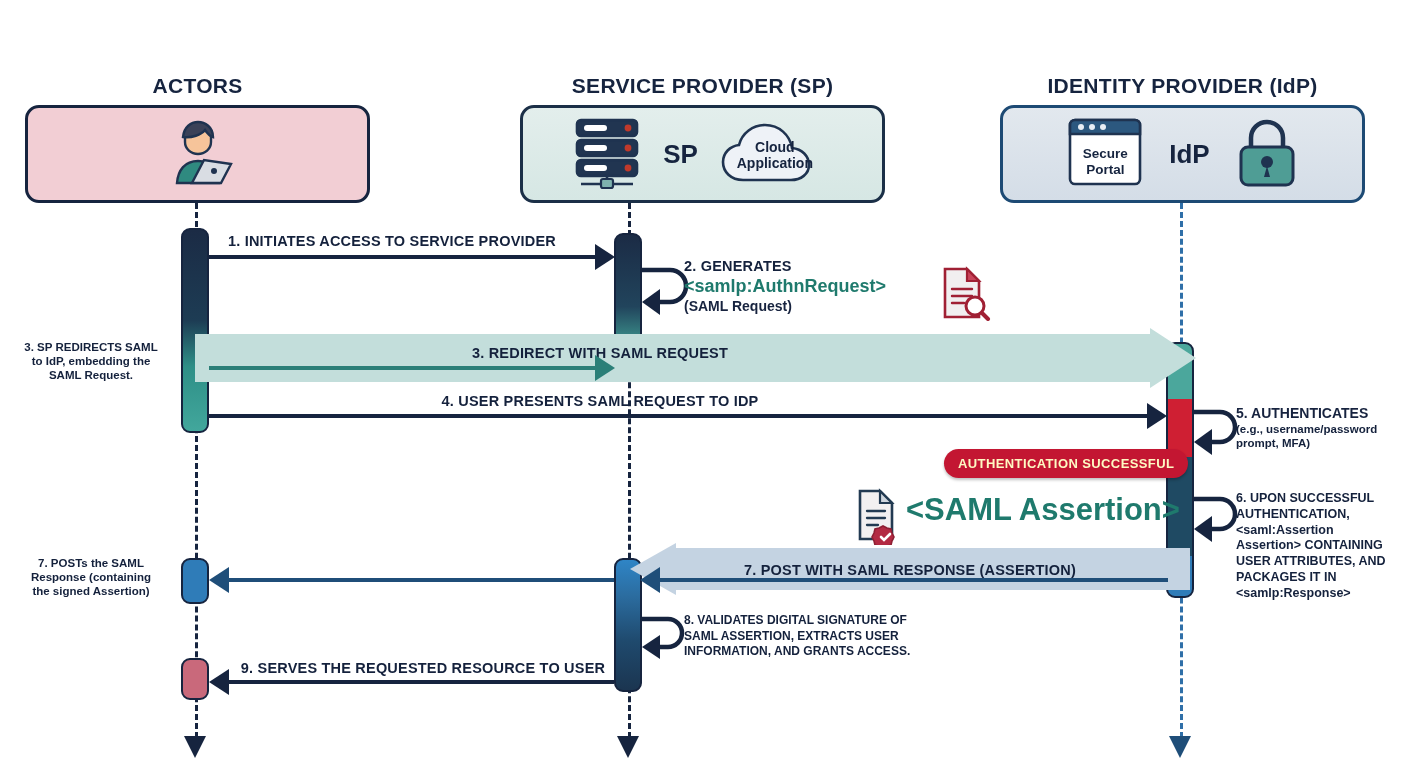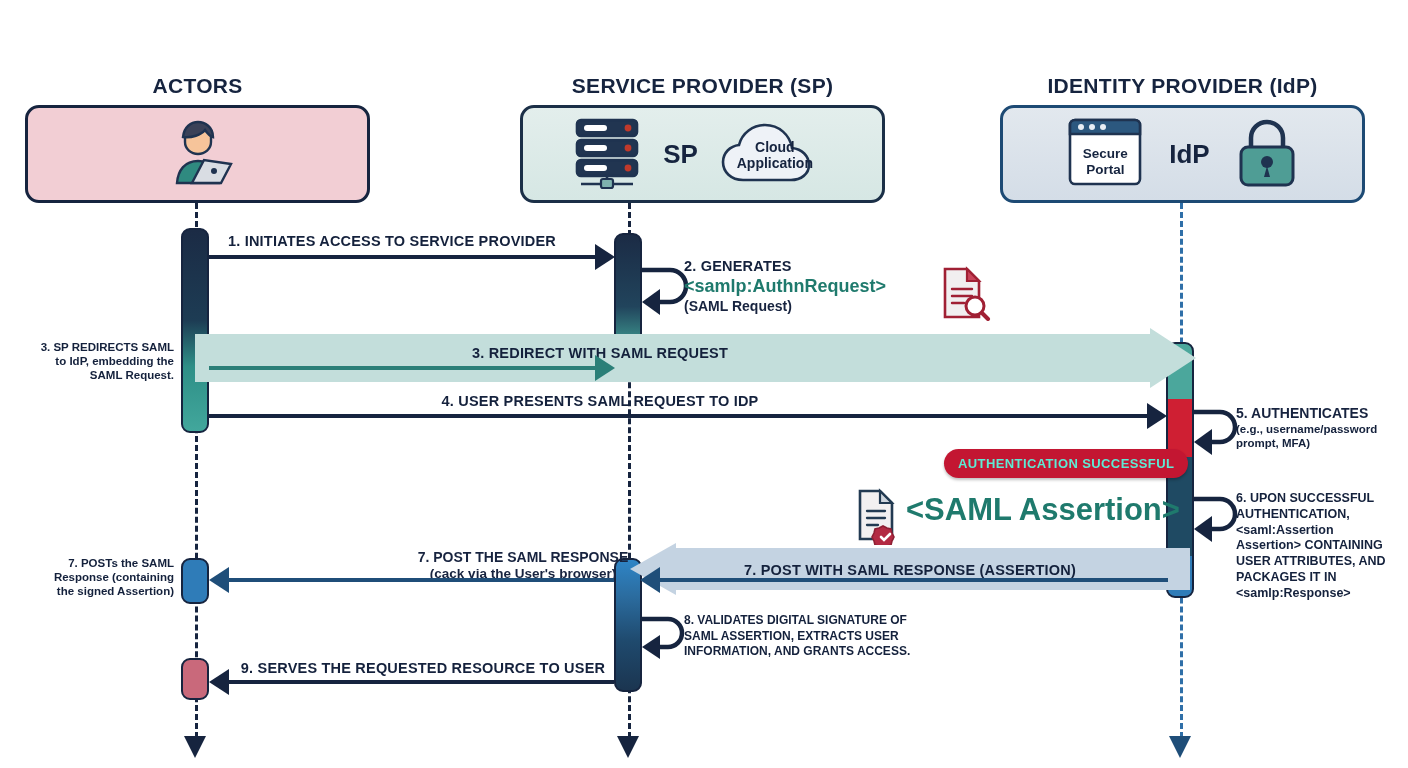--- a/index.html
+++ b/index.html
@@ -51,27 +51,27 @@
 
   
   .loop{position:absolute;}
   .loop svg{display:block;overflow:visible;}
 
   
   .msg{position:absolute;font-size:14.5px;font-weight:800;color:#14213c;
        letter-spacing:.2px;white-space:nowrap;}
   .msg.c{text-align:center;}
   .note{position:absolute;font-size:13px;font-weight:700;color:#14213c;line-height:1.22;}
-  .note.r{text-align:right;}
+  .note.r{text-align:center;}
   .note.small{font-size:11.5px;font-weight:700;}
 
   .mono-teal{color:#1f7a6d;font-weight:800;}
 
   
-  .badge{position:absolute;background:#c31632;color:#5eead4;border-radius:16px;
+  .badge{position:absolute;background:#c31632;color:#fef9c3;border-radius:16px;
          font-size:13px;font-weight:800;letter-spacing:.4px;
          padding:7px 14px;white-space:nowrap;
          box-shadow:0 2px 3px rgba(0,0,0,.25);}
 
   .assertion{position:absolute;font-size:31px;font-weight:800;color:#1f7a6d;white-space:nowrap;}
 </style>
 </head>
 <body>
 
 <div class="stage">
@@ -286,24 +286,20 @@
   <div class="band" style="left:630px;top:548px;width:560px;height:42px;">
     <div class="body" style="left:46px;width:514px;background:#c4d3e2;"></div>
     <div class="head" style="left:0;margin-top:-26px;
          border-top:26px solid transparent;border-bottom:26px solid transparent;
          border-right:46px solid #c4d3e2;"></div>
   </div>
   <div class="msg c" style="left:660px;top:562px;width:500px;">7. POST WITH SAML RESPONSE (ASSERTION)</div>
   <div class="arrow blue" style="left:660px;top:578px;width:508px;"></div>
   <div class="ahead left blue" style="left:640px;top:567px;"></div>
 
-  <div style="position:absolute;left:318px;top:549px;width:410px;text-align:center;">
-    <div style="font-size:14px;font-weight:800;">7. POST THE SAML RESPONSE</div>
-    <div style="font-size:13.5px;font-weight:700;margin-top:1px;">(cack via the User's browser)</div>
-  </div>
   <div class="arrow blue" style="left:228px;top:578px;width:386px;"></div>
   <div class="ahead left blue" style="left:209px;top:567px;"></div>
 
   <div class="loop" style="left:640px;top:612px;">
     <svg width="56" height="52" viewBox="0 0 56 52">
       <path d="M2 7 H28 a14 14 0 0 1 0 28 H16" fill="none" stroke="#16243f" stroke-width="4.5"></path>
       <path d="M20 23 L2 35 L20 47 Z" fill="#16243f"></path>
     </svg>
   </div>
   <div class="note" style="left:684px;top:613px;width:260px;font-size:12px;font-weight:800;line-height:1.3;">

